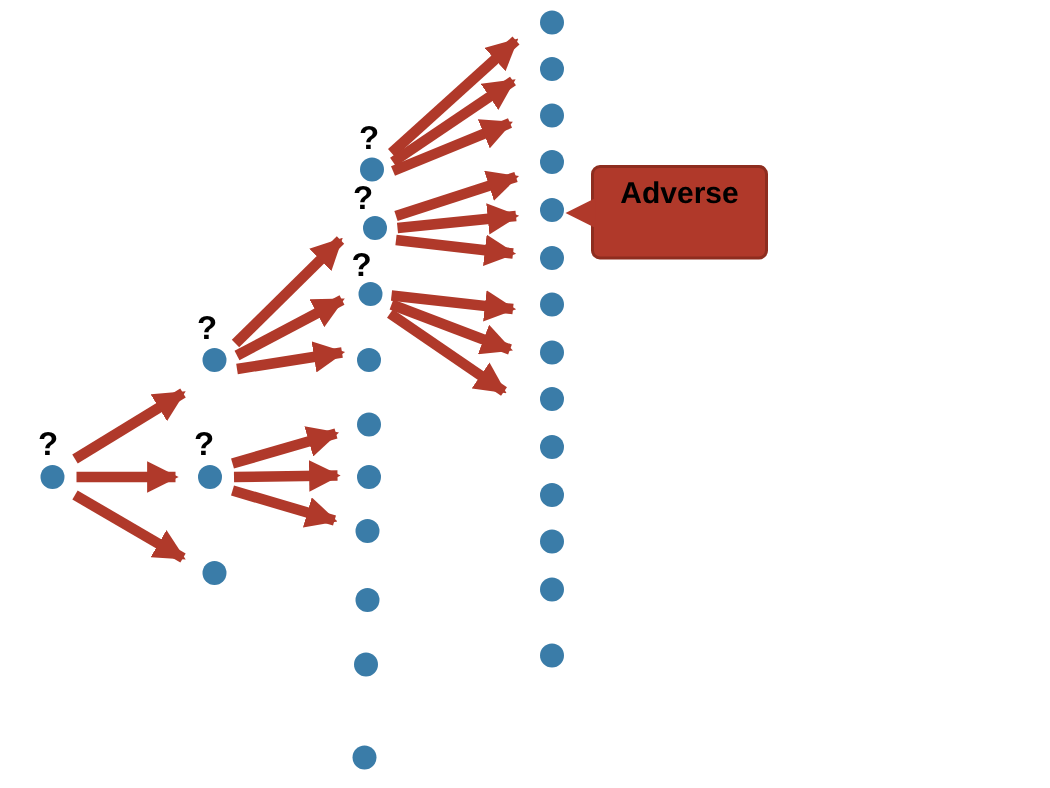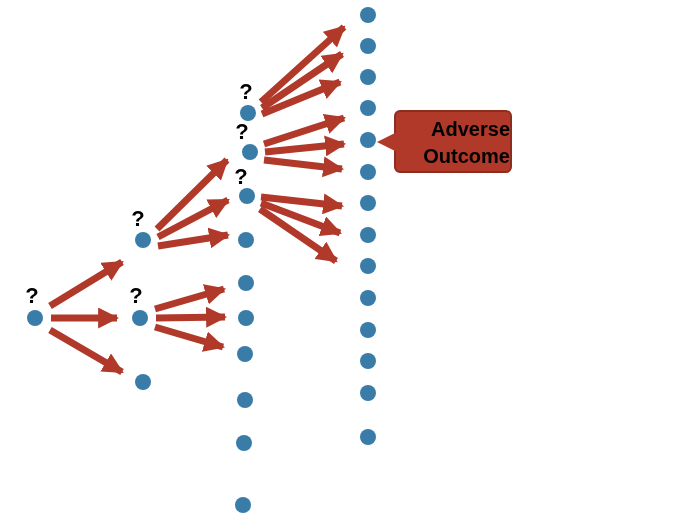--- a/index.html
+++ b/index.html
@@ -14,21 +14,21 @@
   }
   .stage svg {
     position: absolute;
     left: 0; top: 0;
     width: 700px; height: 525px;
   }
   .callout {
     position: absolute;
     border: 2px solid;
     border-radius: 6px;
-    text-align: right;
+    text-align: center;
     font-weight: bold;
     font-size: 20px;
     line-height: 27px;
     padding-top: 4px;
   }
   .callout-tail {
     position: absolute;
     left: -19px;
     top: 20px;
     width: 0; height: 0;
@@ -96,16 +96,15 @@
       <text x="32" y="303" text-anchor="middle" font-size="22" font-weight="bold" font-family="&quot;Liberation Sans&quot;, sans-serif" fill="#000000">?</text>
       <text x="138" y="226" text-anchor="middle" font-size="22" font-weight="bold" font-family="&quot;Liberation Sans&quot;, sans-serif" fill="#000000">?</text>
       <text x="136" y="303" text-anchor="middle" font-size="22" font-weight="bold" font-family="&quot;Liberation Sans&quot;, sans-serif" fill="#000000">?</text>
       <text x="246" y="99" text-anchor="middle" font-size="22" font-weight="bold" font-family="&quot;Liberation Sans&quot;, sans-serif" fill="#000000">?</text>
       <text x="242" y="139" text-anchor="middle" font-size="22" font-weight="bold" font-family="&quot;Liberation Sans&quot;, sans-serif" fill="#000000">?</text>
       <text x="241" y="184" text-anchor="middle" font-size="22" font-weight="bold" font-family="&quot;Liberation Sans&quot;, sans-serif" fill="#000000">?</text>
     </svg>
 
   <div class="callout" style="left: 394px; top: 110px; width: 118px; height: 63px; background: rgb(176, 57, 42); border-color: rgb(142, 45, 31); color: rgb(0, 0, 0);">
     <div>Adverse</div>
-    <div>Outcome</div>
     <div class="callout-tail" style="border-right-color: rgb(176, 57, 42);"></div>
   </div>
 </div>
 
 </body></html>

